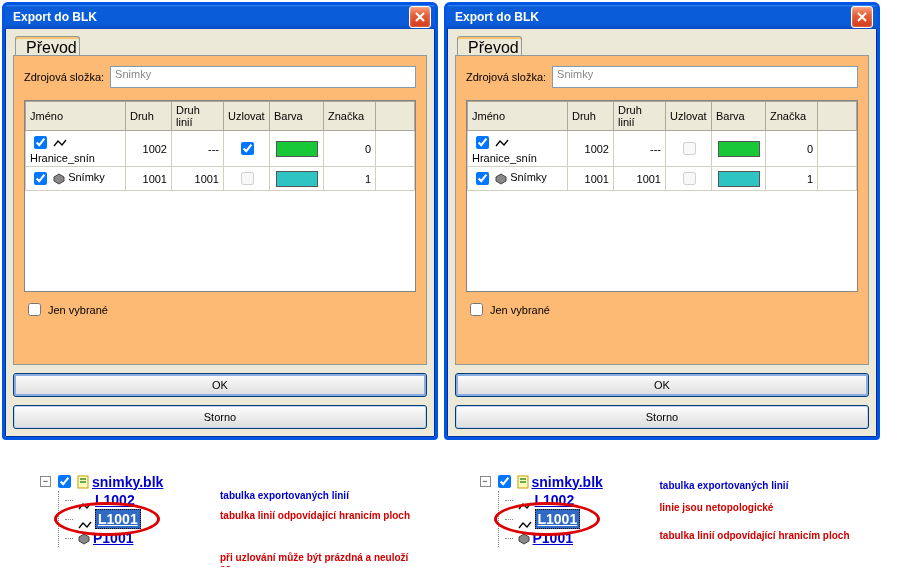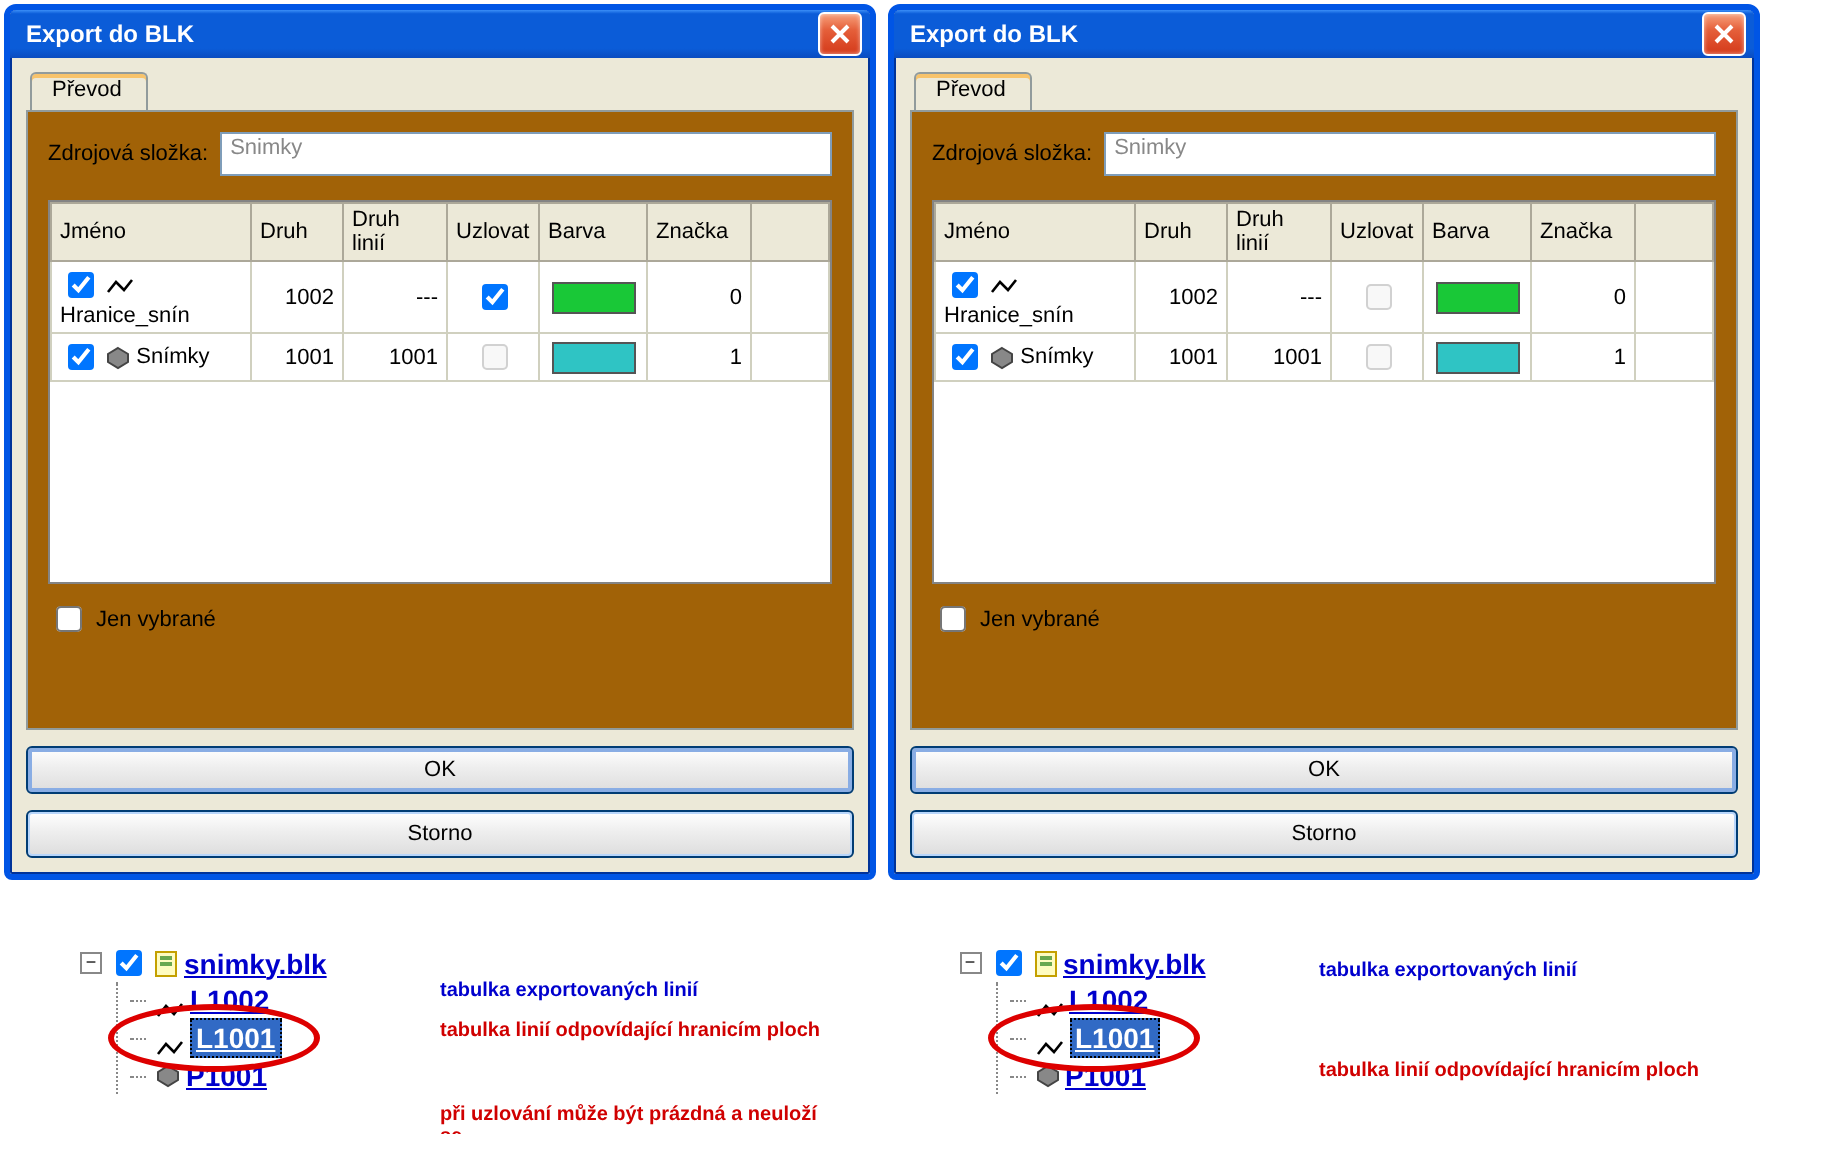--- a/index.html
+++ b/index.html
@@ -50,29 +50,29 @@
   .tabstrip {
     display:flex;
     height: 20px;
     padding-left:2px;
   }
   .tab {
     background: #ece9d8;
     border: 1px solid #919b9c;
     border-bottom: none;
     border-radius: 3px 3px 0 0;
-    padding: 2px 12px 0 10px;
-    font-size: 11px;
+    padding: 2px 2px 0 10px;
+    font-size: 16px;
     position: relative;
     top: 1px;
     box-shadow: inset 0 2px 0 #f7c36b;
   }
   .tabpanel {
     border: 1px solid #919b9c;
-    background: #a16207;
+    background: #fdba74;
     padding: 10px 10px 8px 10px;
     min-height: 290px;
     position: relative;
   }
   .row {
     display:flex; align-items:center; gap:6px;
     margin-bottom: 12px;
   }
   .row label { white-space: nowrap; }
   .textfield {
@@ -445,15 +445,16 @@
             <span style="display:inline-block;width:8px;border-top:1px dotted #888;margin-right:2px"></span>
             <span class="ico-hex"><svg viewBox="0 0 12 12">
                 <polygon points="6,1 11,4 11,8 6,11 1,8 1,4" fill="#888" stroke="#444"></polygon>
               </svg></span> 
             <a href="#" class="">P1001</a>
           </div>
         </div>
     </div>
     <div class="ellipse" style="left:14px; top:30px;"></div>
     <div class="ann-text ann-blue" style="left:180px; top:8px;">tabulka exportovaných linií</div>
+    <div class="ann-text ann-red" style="left:180px; top:30px;">linie jsou netopologické</div>
     <div class="ann-text ann-red" style="left:180px; top:58px;">tabulka linií odpovídající hranicím ploch</div>
   </div>
 </div>
 
 </body></html>

